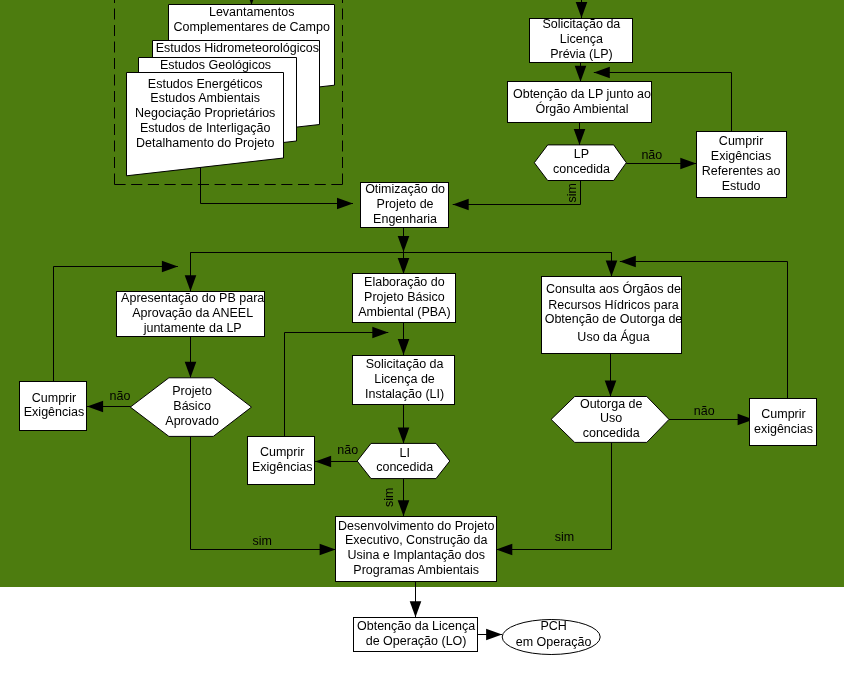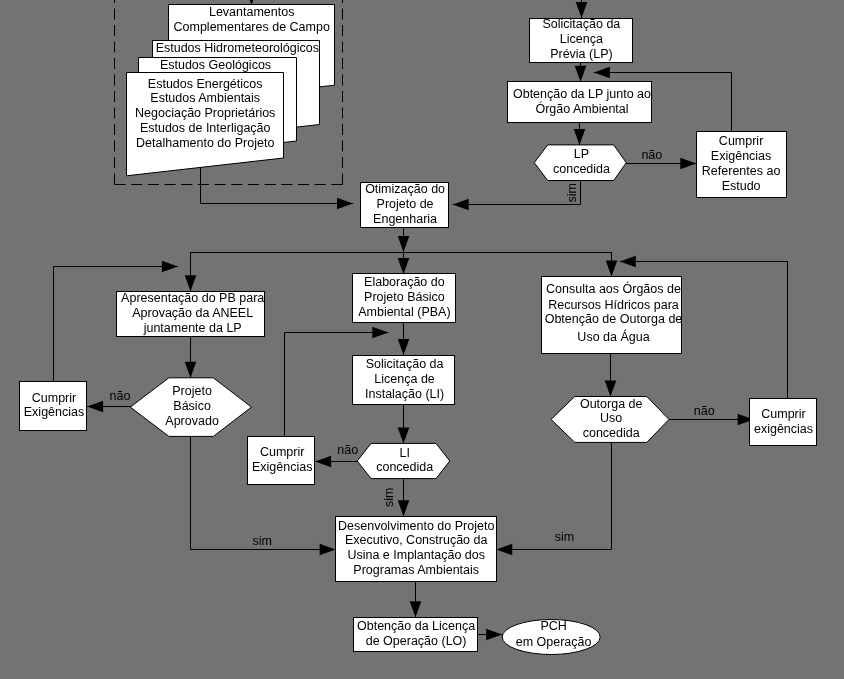--- a/index.html
+++ b/index.html
@@ -1,18 +1,18 @@
 <!DOCTYPE html>
 <html><head>
 <meta charset="utf-8">
 <title>Fluxograma PCH</title>
 <style>
   html,body{margin:0;padding:0;background:#ffffff;}
   body{width:844px;height:679px;overflow:hidden;font-family:"Liberation Sans",sans-serif;}
-  #diagram{position:relative;width:844px;height:679px;background:#737373;}
+  #diagram{position:relative;width:844px;height:587px;background:#4d7c0f;}
   svg{display:block;filter:grayscale(1);}
   .nd{font-family:"Liberation Sans",sans-serif;font-size:12.5px;fill:#000000;}
   .lbl{font-family:"Liberation Sans",sans-serif;font-size:12.5px;fill:#000000;}
   .shape{fill:#ffffff;stroke:#000000;stroke-width:1;}
   .ln{stroke:#000000;stroke-width:1;fill:none;}
   .dash{fill:none;stroke:#000000;stroke-width:1;stroke-dasharray:11 5.5;}
   .ah{fill:#000000;stroke:none;}
 </style>
 </head>
 <body>

